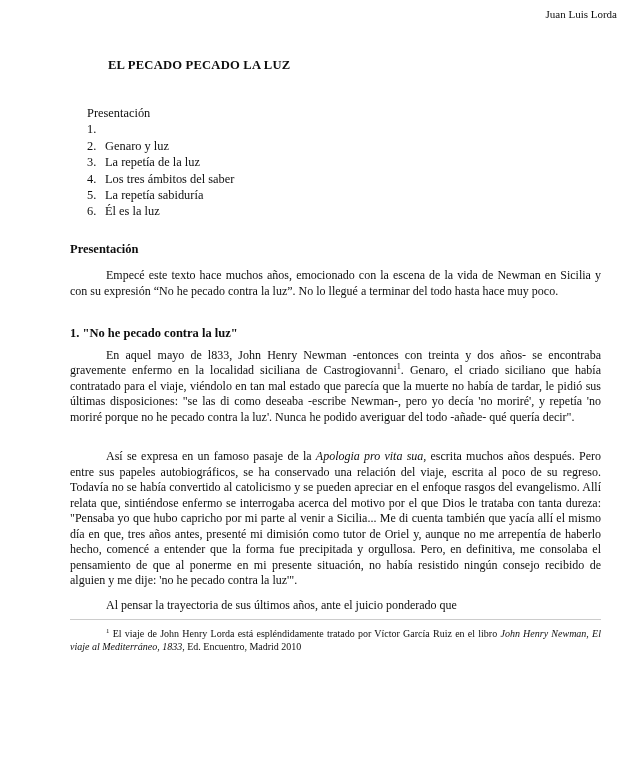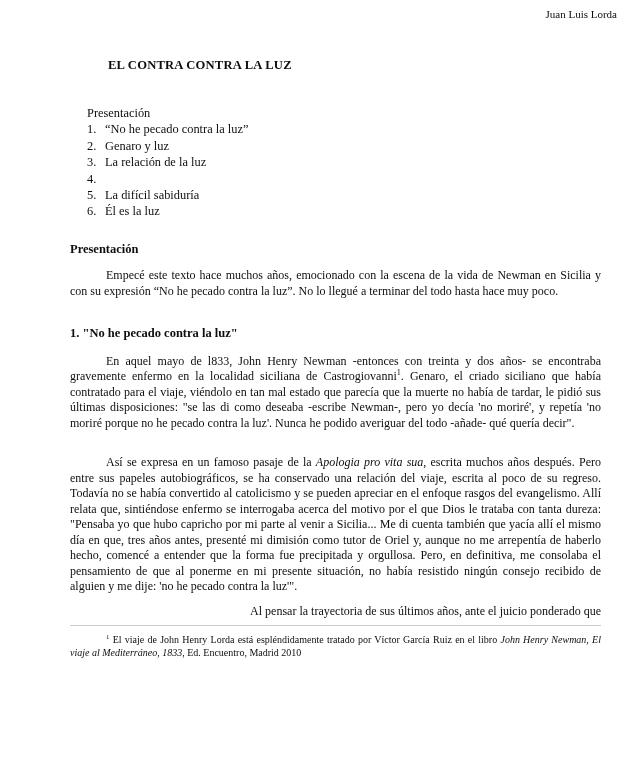--- a/index.html
+++ b/index.html
@@ -52,23 +52,23 @@
   .h-pres { margin-top: 22px; }
   .h-sec1 { margin-top: 27px; }
   .body-p {
     margin: 0;
     font-size: 12px;
     line-height: 15.5px;
     text-align: justify;
     text-indent: 36px;
   }
   .p-pres  { margin-top: 12px; }
-  .p-a     { margin-top: 13px; }
+  .p-a     { margin-top: 7px; }
   .p-b     { margin-top: 24px; }
-  .p-c     { margin-top: 9px; text-align: right; }
+  .p-c     { margin-top: 9px; text-align: left; }
   sup {
     font-size: 68%;
     vertical-align: super;
     line-height: 0;
   }
   .footnote-sep {
     margin-top: 6px;
     border: 0;
     border-top: 1px solid #cccccc;
     width: 100%;
@@ -84,43 +84,43 @@
 </style>
 </head>
 <body>
 
 <div class="page">
 
   <div class="author">Juan Luis Lorda</div>
 
   <div class="content">
 
-    <h1 class="doc-title">EL CONTRA CONTRA LA LUZ</h1>
+    <h1 class="doc-title">EL PECADO PECADO LA LUZ</h1>
 
     <div class="toc">
       <div class="toc-heading">Presentación</div>
 
       <div class="toc-row">
         <span class="toc-num">1.</span>
-        <span>“No he pecado contra la luz”</span>
       </div>
       <div class="toc-row">
         <span class="toc-num">2.</span>
         <span>Genaro y luz</span>
       </div>
       <div class="toc-row">
         <span class="toc-num">3.</span>
-        <span>La relación de la luz</span>
+        <span>La repetía de la luz</span>
       </div>
       <div class="toc-row">
         <span class="toc-num">4.</span>
+        <span>Los tres ámbitos del saber</span>
       </div>
       <div class="toc-row">
         <span class="toc-num">5.</span>
-        <span>La difícil sabiduría</span>
+        <span>La repetía sabiduría</span>
       </div>
       <div class="toc-row">
         <span class="toc-num">6.</span>
         <span>Él es la luz</span>
       </div>
     </div>
 
     <h2 class="sec-heading h-pres">Presentación</h2>
 
     <p class="body-p p-pres">Empecé este texto hace muchos años, emocionado con la escena de la vida de Newman en Sicilia y con su expresión “No he pecado contra la luz”. No lo llegué a  terminar del todo hasta hace muy poco.</p>

